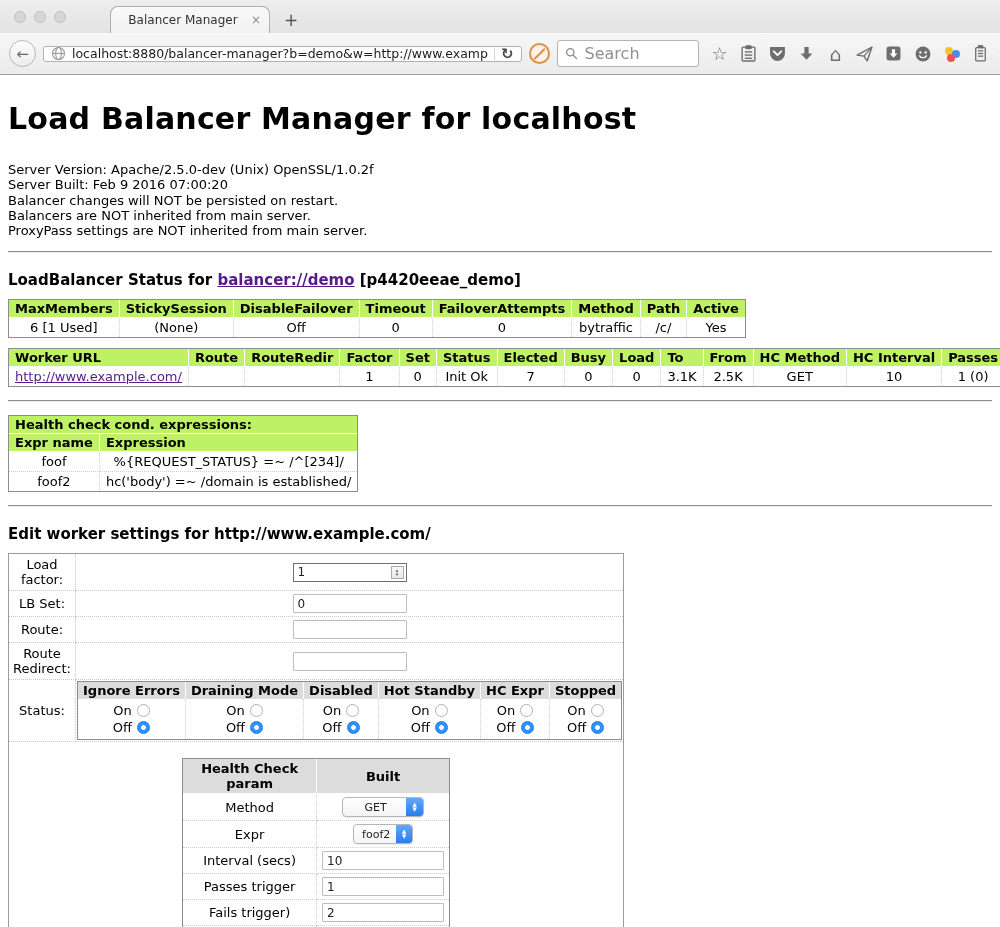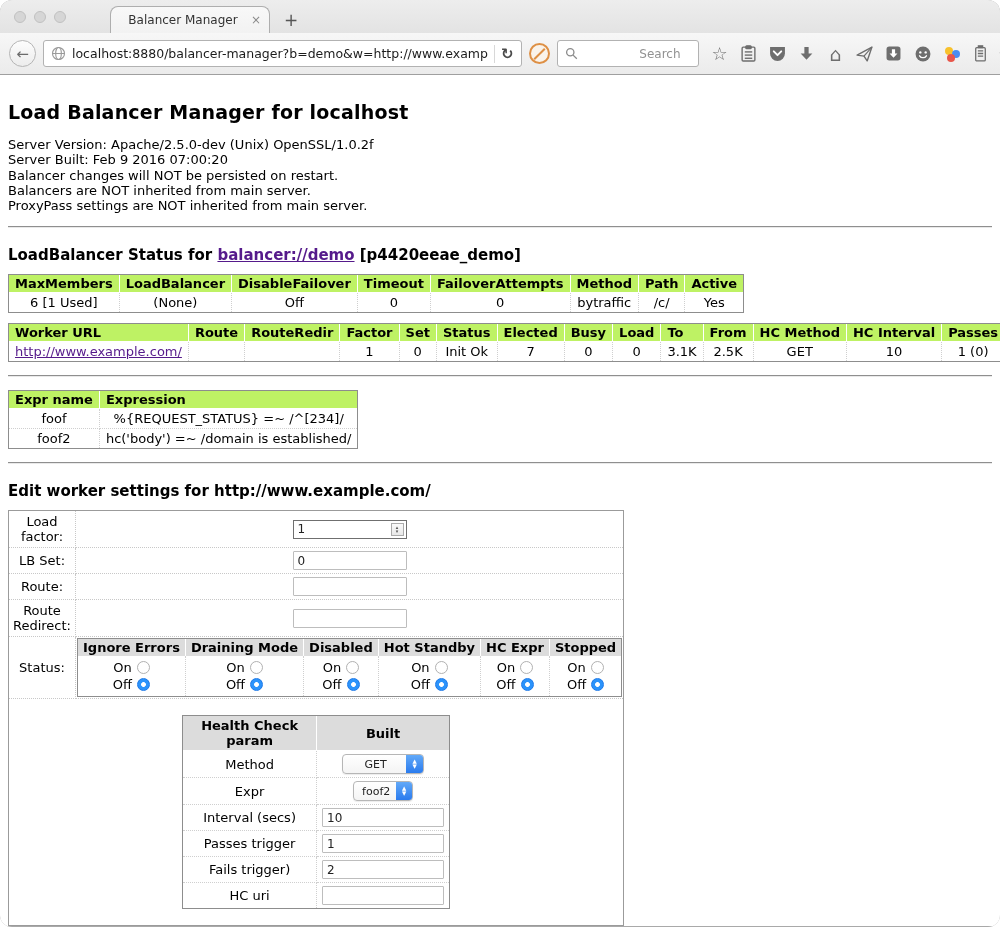--- a/index.html
+++ b/index.html
@@ -1,67 +1,67 @@
 <!DOCTYPE html>
 <html><head>
 <meta charset="utf-8">
 <style>
   * { box-sizing: border-box; }
   html,body { margin:0; padding:0; background:#fff; }
   body { font-family:"DejaVu Sans","Liberation Sans",sans-serif; width:1000px; }
 
-  .window { width:1000px; height:927px; border-radius:12px; overflow:hidden; background:#fff;
+  .window { width:1000px; height:927px; border-radius:0; overflow:hidden; background:#fff;
             box-shadow:0 0 0 1px #a9a9a9 inset; position:relative; }
 
   
   .tabbar { position:relative; height:33px; background:linear-gradient(#ededed,#e3e3e3); }
   .traffic { position:absolute; top:11px; left:14px; display:flex; gap:8px; }
   .light { width:12px; height:12px; border-radius:50%; background:#d6d6d6; border:1px solid #c0c0c0; }
   .tab { position:absolute; left:110px; bottom:0; width:160px; height:27px;
          background:linear-gradient(#f8f8f8,#f2f2f2); border:1px solid #aeaeae; border-bottom:none;
          border-radius:8px 8px 0 0; display:flex; align-items:center; padding:0 8px;
          font-size:12px; color:#333; }
   .tab-title { flex:1; text-align:center; white-space:nowrap; overflow:hidden; }
   .tab-close { color:#8a8a8a; font-size:12px; padding-left:4px; cursor:default; }
   .newtab { position:absolute; left:278px; bottom:3px; width:26px; text-align:center;
             font-size:17px; color:#555; }
 
   .toolbar { height:42px; background:linear-gradient(#f7f7f7,#ebebeb); border-bottom:1px solid #9f9f9f;
              display:flex; align-items:center; padding:0 9px; gap:7px; }
   .backbtn { flex:0 0 27px; height:27px; border-radius:50%; border:1px solid #b5b5b5;
              background:linear-gradient(#fdfdfd,#ececec); color:#6b6b6b; font-size:15px;
              display:flex; align-items:center; justify-content:center; }
-  .urlbar { flex:0 0 388px; height:27px; background:#fff; border:1px solid #b2b2b2; border-radius:3px;
+  .urlbar { flex:0 0 388px; height:16px; background:#fff; border:1px solid #b2b2b2; border-radius:3px;
             display:flex; align-items:center; padding:0 7px; gap:6px; }
   .url-text { flex:1; font-size:12.5px; white-space:nowrap; overflow:hidden; }
   .url-domain { color:#1c1c1c; }
   .url-rest { color:#1c1c1c; }
   .url-sep { width:1px; height:18px; background:#d8d8d8; }
   .reload { color:#4a4a4a; font-size:15px; font-weight:bold; }
   .blockicon { flex:0 0 21px; height:21px; border-radius:50%; border:2px solid #de9045; position:relative; background:#faf3ea; }
   .blockicon::after { content:""; position:absolute; left:1px; top:7.5px; width:15px; height:2px;
                       background:#de9045; transform:rotate(-45deg); }
   .searchbox { flex:0 0 142px; height:27px; background:#fff; border:1px solid #b2b2b2; border-radius:3px;
                display:flex; align-items:center; padding:0 7px; gap:5px; }
-  .searchbox input { border:none; outline:none; width:100px; font-size:12px; color:#444;
-                     font-family:"DejaVu Sans",sans-serif; background:transparent;text-align:right; }
+  .searchbox input { border:none; outline:none; width:100px; font-size:16px; color:#444;
+                     font-family:"DejaVu Sans",sans-serif; background:transparent; }
   .searchbox input::placeholder { color:#919191; }
   .tbicons { display:flex; align-items:center; gap:9px; margin-left:4px; }
   .tbicon { width:20px; height:20px; display:flex; align-items:center; justify-content:center;
             color:#6e6e6e; font-size:16px; }
   .dots { position:relative; width:18px; height:18px; }
   .dots i { position:absolute; border-radius:50%; }
   .dots .d1 { width:8px; height:8px; background:#f7c12c; left:2px; top:2px; }
   .dots .d2 { width:8px; height:8px; background:#4a8df0; left:9px; top:5px; }
   .dots .d3 { width:8px; height:8px; background:#e8564a; left:4px; top:9px; }
   .caret { color:#8a8a8a; font-size:9px; }
 
   
   .content { padding:4px 8px 0 8px; background:#fff; font-size:13px; color:#000; }
-  h1.pagetitle { font-size:19px; margin:22px 0 14px 0; font-weight:bold; letter-spacing:0.2px; }
+  h1.pagetitle { font-size:30px; margin:22px 0 26px 0; font-weight:bold; letter-spacing:0.2px; }
   .info div { line-height:15.3px; }
   hr.rule { border:none; border-top:1px solid #8f8f8f; border-bottom:1px solid #e9e9e9;
             height:1px; background:#bdbdbd; margin:13px 0; }
   h3.sect { font-size:15px; font-weight:bold; margin:18px 0 10px 0; }
   a.plink { color:#551a8b; text-decoration:underline; }
 
   table.data { border-collapse:separate; border-spacing:0; border:1px solid #8d8d8d; font-size:13px;
                background:#fff; }
   table.data th { background:#bef264; font-weight:bold; text-align:left; padding:1px 6px;
                   border-right:1px solid #fff; border-bottom:1px solid #fff; white-space:nowrap; }
@@ -253,21 +253,21 @@
     </div>
 
     <hr class="rule">
 
     <h3 class="sect"><span>LoadBalancer Status for </span><a class="plink" href="#">balancer://demo</a><span> [p4420eeae_demo]</span></h3>
 
     <table class="data">
       <tbody>
       <tr>
         <th>MaxMembers</th>
-        <th>LoadBalancer</th>
+        <th>StickySession</th>
         <th>DisableFailover</th>
         <th>Timeout</th>
         <th>FailoverAttempts</th>
         <th>Method</th>
         <th>Path</th>
         <th>Active</th>
       </tr>
       <tr>
         <td>6 [1 Used]</td>
         <td>(None)</td>
@@ -318,20 +318,23 @@
 
       </tr>
       </tbody>
     </table>
 
     <hr class="rule">
 
     <table class="data">
       <tbody>
       <tr>
+        <th colspan="2">Health check cond. expressions:</th>
+      </tr>
+      <tr>
         <th>Expr name</th>
         <th>Expression</th>
       </tr>
       <tr>
         <td>foof</td>
         <td class="cell-left">%{REQUEST_STATUS} =~ /^[234]/</td>
       </tr>
       <tr>
         <td>foof2</td>
         <td class="cell-left">hc('body') =~ /domain is established/</td>

